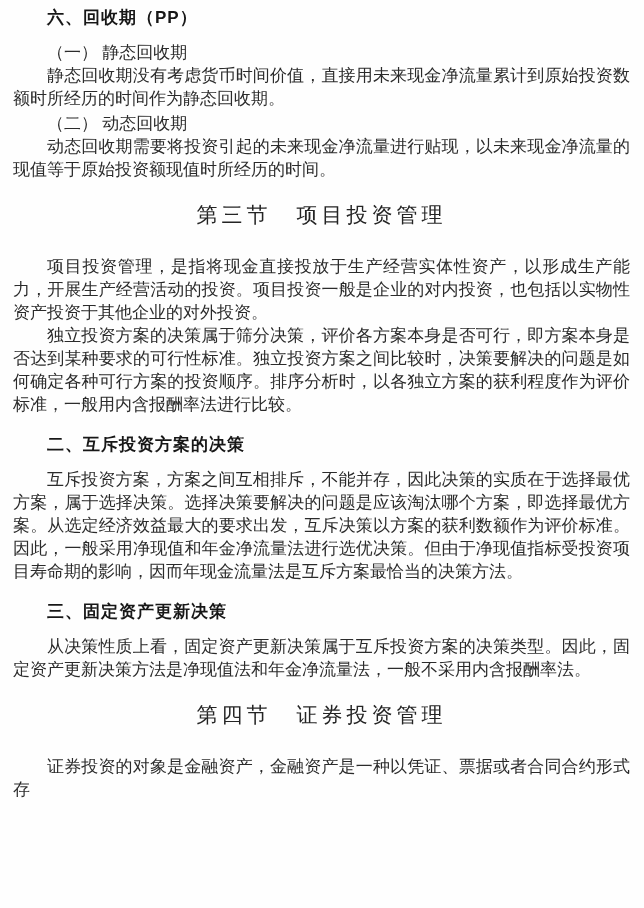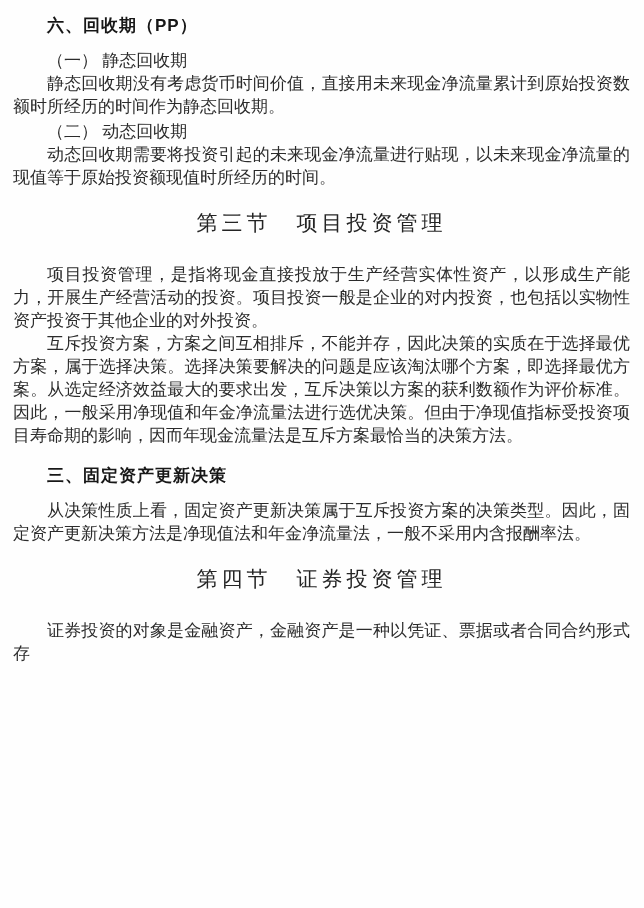--- a/index.html
+++ b/index.html
@@ -38,21 +38,21 @@
     margin: 17px 0 12px 0;
     text-indent: 2em;
     font-family: "Liberation Sans", "DejaVu Sans", sans-serif;
     font-weight: bold;
     letter-spacing: 1px;
     color: #171717;
     font-size: 17px;
     line-height: 23px;
   }
   .page > .heading-bold:first-child {
-    margin-top: 8px;
+    margin-top: 0;
   }
   .section-title {
     margin: 20px 0 26px 0;
     font-size: 21px;
     line-height: 28px;
     text-align: center;
     font-weight: 500;
     letter-spacing: 4px;
     color: #242424;
     font-family: "Liberation Serif", "DejaVu Serif", serif;
@@ -72,21 +72,23 @@
 
   <div class="subheading">（二） 动态回收期</div>
 
   <p class="para">动态回收期需要将投资引起的未来现金净流量进行贴现，以未来现金净流量的现值等于原始投资额现值时所经历的时间。</p>
 
   <div class="section-title">第三节　项目投资管理</div>
 
   <p class="para">项目投资管理，是指将现金直接投放于生产经营实体性资产，以形成生产能力，开展生产经营活动的投资。项目投资一般是企业的对内投资，也包括以实物性资产投资于其他企业的对外投资。</p>
 
 
+  <p class="para">独立投资方案的决策属于筛分决策，评价各方案本身是否可行，即方案本身是否达到某种要求的可行性标准。独立投资方案之间比较时，决策要解决的问题是如何确定各种可行方案的投资顺序。排序分析时，以各独立方案的获利程度作为评价标准，一般用内含报酬率法进行比较。</p>
 
+  <div class="heading-bold">二、互斥投资方案的决策</div>
 
   <p class="para">互斥投资方案，方案之间互相排斥，不能并存，因此决策的实质在于选择最优方案，属于选择决策。选择决策要解决的问题是应该淘汰哪个方案，即选择最优方案。从选定经济效益最大的要求出发，互斥决策以方案的获利数额作为评价标准。因此，一般采用净现值和年金净流量法进行选优决策。但由于净现值指标受投资项目寿命期的影响，因而年现金流量法是互斥方案最恰当的决策方法。</p>
 
   <div class="heading-bold">三、固定资产更新决策</div>
 
   <p class="para">从决策性质上看，固定资产更新决策属于互斥投资方案的决策类型。因此，固定资产更新决策方法是净现值法和年金净流量法，一般不采用内含报酬率法。</p>
 
   <div class="section-title">第四节　证券投资管理</div>
 
   <p class="para force-justify">证券投资的对象是金融资产，金融资产是一种以凭证、票据或者合同合约形式存</p>

